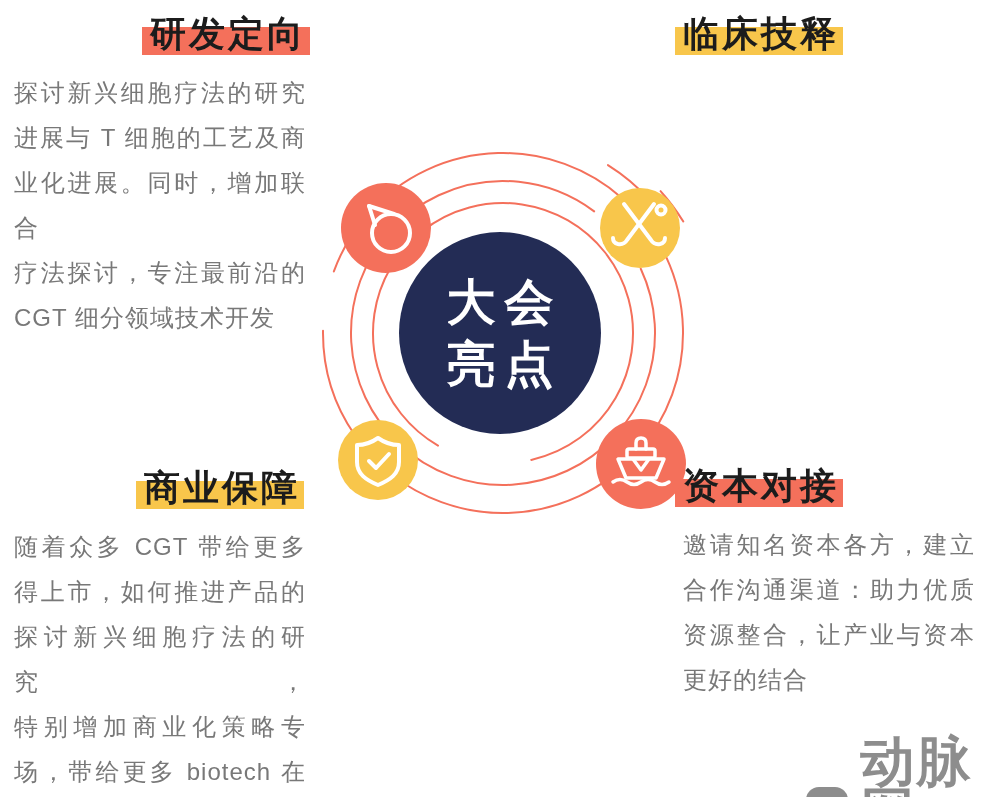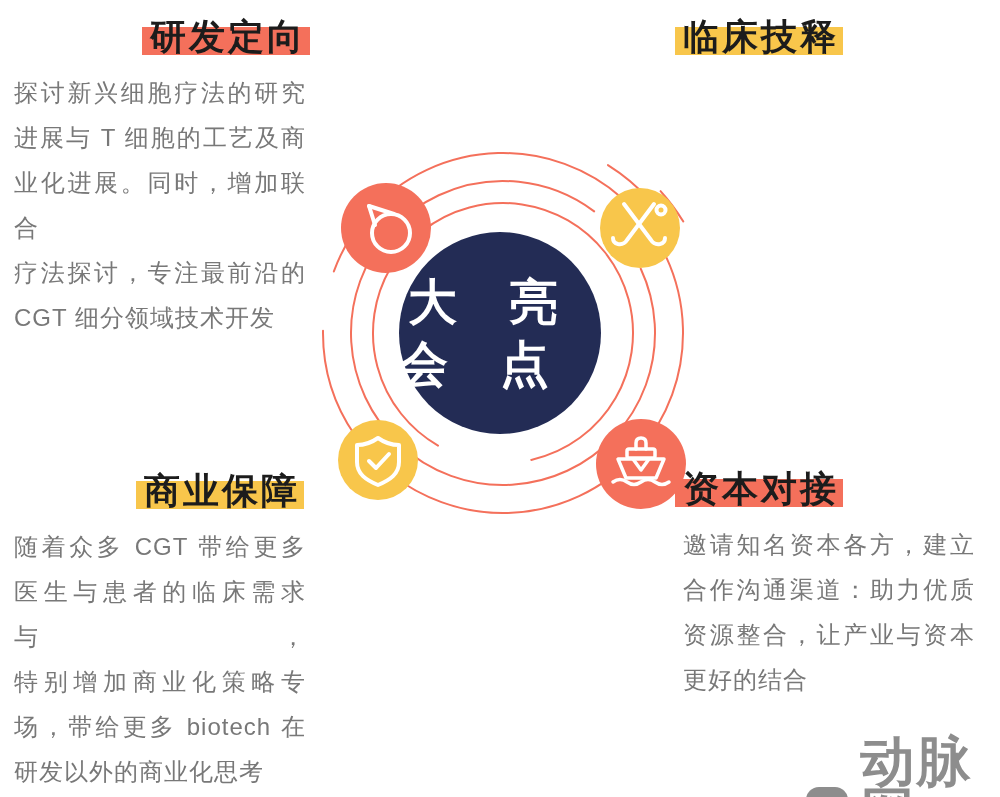--- a/index.html
+++ b/index.html
@@ -4,21 +4,21 @@
 <style>
   html,body { margin:0; padding:0; background:#ffffff; }
   #stage {
     position:relative; width:1000px; height:797px; overflow:hidden;
     background:#ffffff;
     font-family:"Liberation Sans", sans-serif;
     -webkit-font-smoothing:antialiased;
   }
   
   .sec { position:absolute; width:292px; }
-  .title-row { display:block; }
+  .title-row { display:block;font-family:Liberation Mono, monospace; }
   .title-row.right { text-align:right; }
   .title-row.left  { text-align:left; }
   .title {
     position:relative; display:inline-block; z-index:0;
     font-size:36px; font-weight:700; color:#1c1c1c;
     letter-spacing:3px; line-height:40px; white-space:nowrap;
   }
   .title .bar {
     position:absolute; left:-8px; right:-4px; bottom:2px; height:28px;
     z-index:-1;
@@ -32,21 +32,21 @@
   }
   .body .line:last-child { text-align-last:left; }
   #sec-tl { left:14px;  top:17px; }
   #sec-tr { left:683px; top:17px; }
   #sec-bl { left:14px;  top:471px; }
   #sec-br { left:683px; top:469px; }
   
   #orbit-svg { position:absolute; left:295px; top:123px; }
   #center-label {
     position:absolute; left:399px; top:234px; width:202px; height:198px;
-    display:flex; align-items:center; justify-content:center;
+    display:flex; flex-direction:column; align-items:center; justify-content:center;
     color:#ffffff; font-size:49px; font-weight:700; line-height:62px;
     letter-spacing:9px; text-indent:9px;
   }
   
   #watermark { position:absolute; left:806px; top:736px; display:flex; align-items:flex-end; }
   #wm-logo {
     width:51px; height:51px; border-radius:13px; background:#8d8d8d;
     display:flex; align-items:center; justify-content:center;
     color:#ffffff; font-family:"DejaVu Serif", serif;
     font-style:italic; font-weight:700; font-size:27px; letter-spacing:-2px;
@@ -88,21 +88,22 @@
 
   <div class="sec" id="sec-bl">
     <div class="title-row right" style="padding-right:6px;">
       <span class="title">
         <i class="bar yellow"></i>
         <span>商业保障</span>
       </span>
     </div>
     <div class="body">
       <div class="line">随着众多 CGT 带给更多</div>
-      <div class="line">医生与患者的临床需求与，</div>
+      <div class="line">得上市，如何推进产品的</div>
+      <div class="line">探讨新兴细胞疗法的研究，</div>
       <div class="line">特别增加商业化策略专</div>
       <div class="line">场，带给更多 biotech 在</div>
       <div class="line">研发以外的商业化思考</div>
     </div>
   </div>
 
   <div class="sec" id="sec-br">
     <div class="title-row left">
       <span class="title">
         <i class="bar red"></i>

